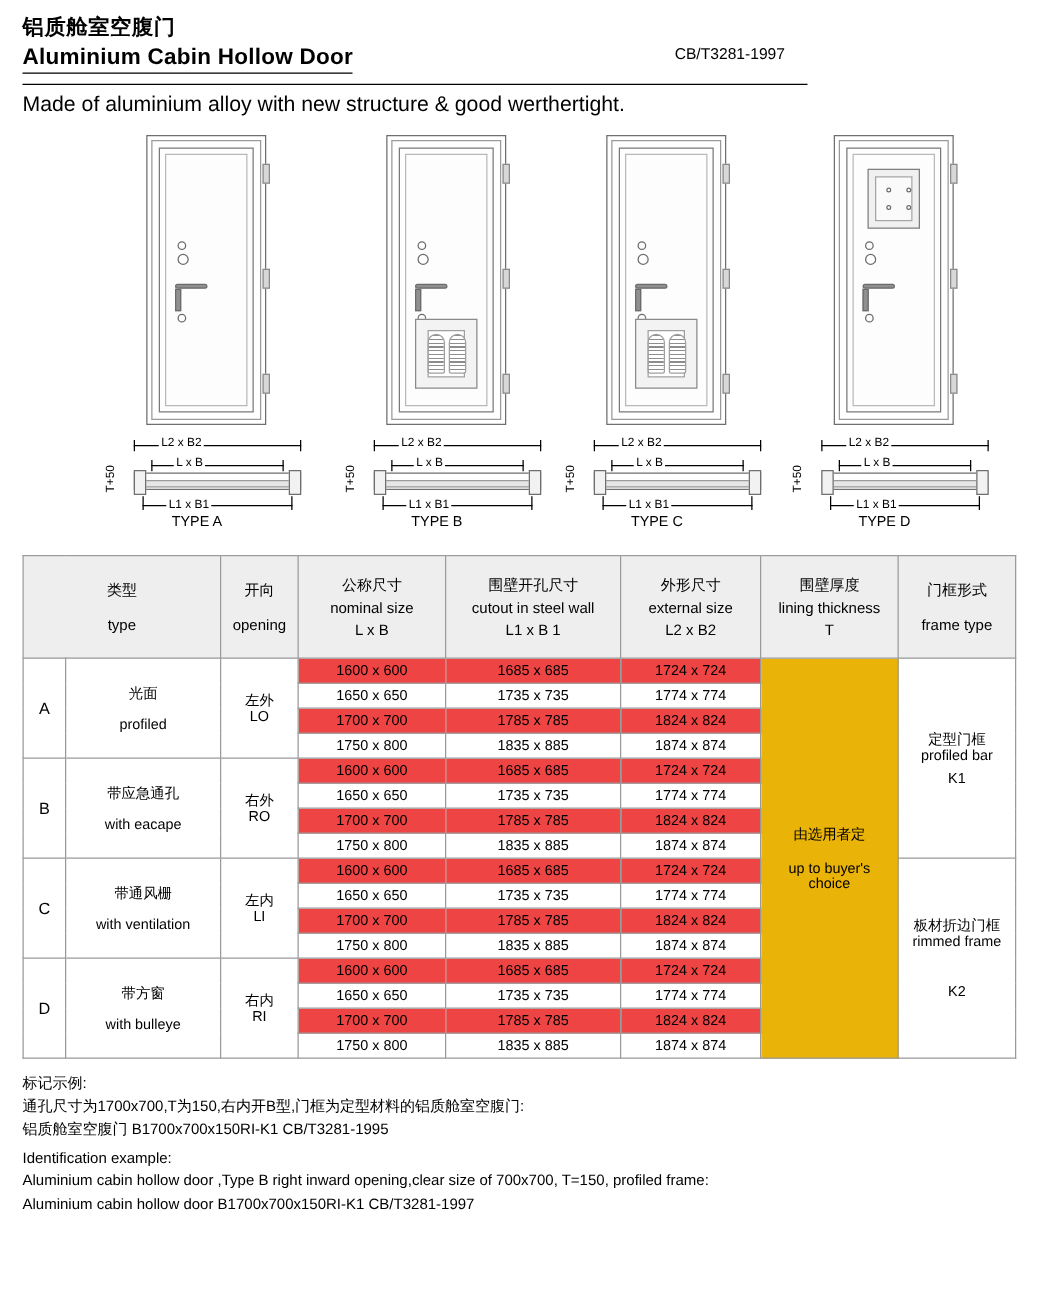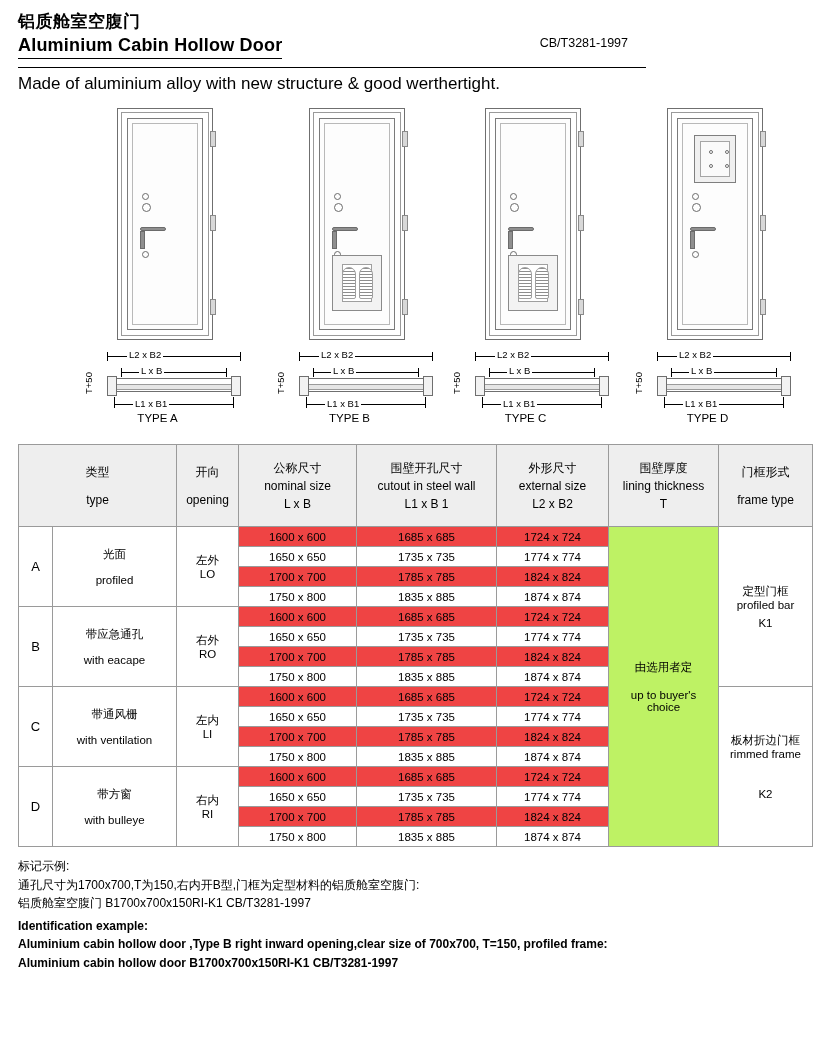--- a/index.html
+++ b/index.html
@@ -114,26 +114,26 @@
   }
   table.spec th, table.spec td {
     border: 1px solid #9a9a9a; text-align: center; vertical-align: middle;
     padding: 2px 2px;
   }
   table.spec thead th { background:#eeeeee; font-weight: normal; height: 82px; line-height: 1.5; font-size: 12px; }
   table.spec td.num { height: 20px; background:#ef4444; }
   table.spec td.num.alt { background:#ffffff; }
   .kcode { margin-top: 6px; }
   td.type-cell { width: 34px; font-size: 13px; }
-  td.grey { background:#bef264; }
+  td.grey { background:#eab308; }
   .tbl-wrap { margin-top: 6px; }
 
   
   .footer { margin-top: 10px; font-size: 12px; line-height: 1.55; }
-  .footer .b { font-weight: bold; }
+  .footer .b { font-weight: normal; }
   .footer .row { }
 </style>
 </head>
 <body>
 
 <div class="page">
 
   <div class="hdr">
     <div class="hdr-cn">铝质舱室空腹门</div>
     <div class="hdr-en">Aluminium Cabin Hollow Door</div>
@@ -513,19 +513,19 @@
         <td class="num alt">1835 x 885</td>
         <td class="num alt">1874 x 874</td>
       </tr>
     </tbody>
   </table>
   </div>
 
   <div class="footer">
     <div class="row">标记示例:</div>
     <div class="row">通孔尺寸为1700x700,T为150,右内开B型,门框为定型材料的铝质舱室空腹门:</div>
-    <div class="row">铝质舱室空腹门 B1700x700x150RI-K1 CB/T3281-1997</div>
+    <div class="row">铝质舱室空腹门 B1700x700x150RI-K1 CB/T3281-1995</div>
     <div class="row b" style="margin-top:4px">Identification example:</div>
     <div class="row b">Aluminium cabin hollow door ,Type B right inward opening,clear size of 700x700, T=150, profiled frame:</div>
     <div class="row b">Aluminium cabin hollow door B1700x700x150RI-K1 CB/T3281-1997</div>
   </div>
 
 </div>
 
 </body></html>

